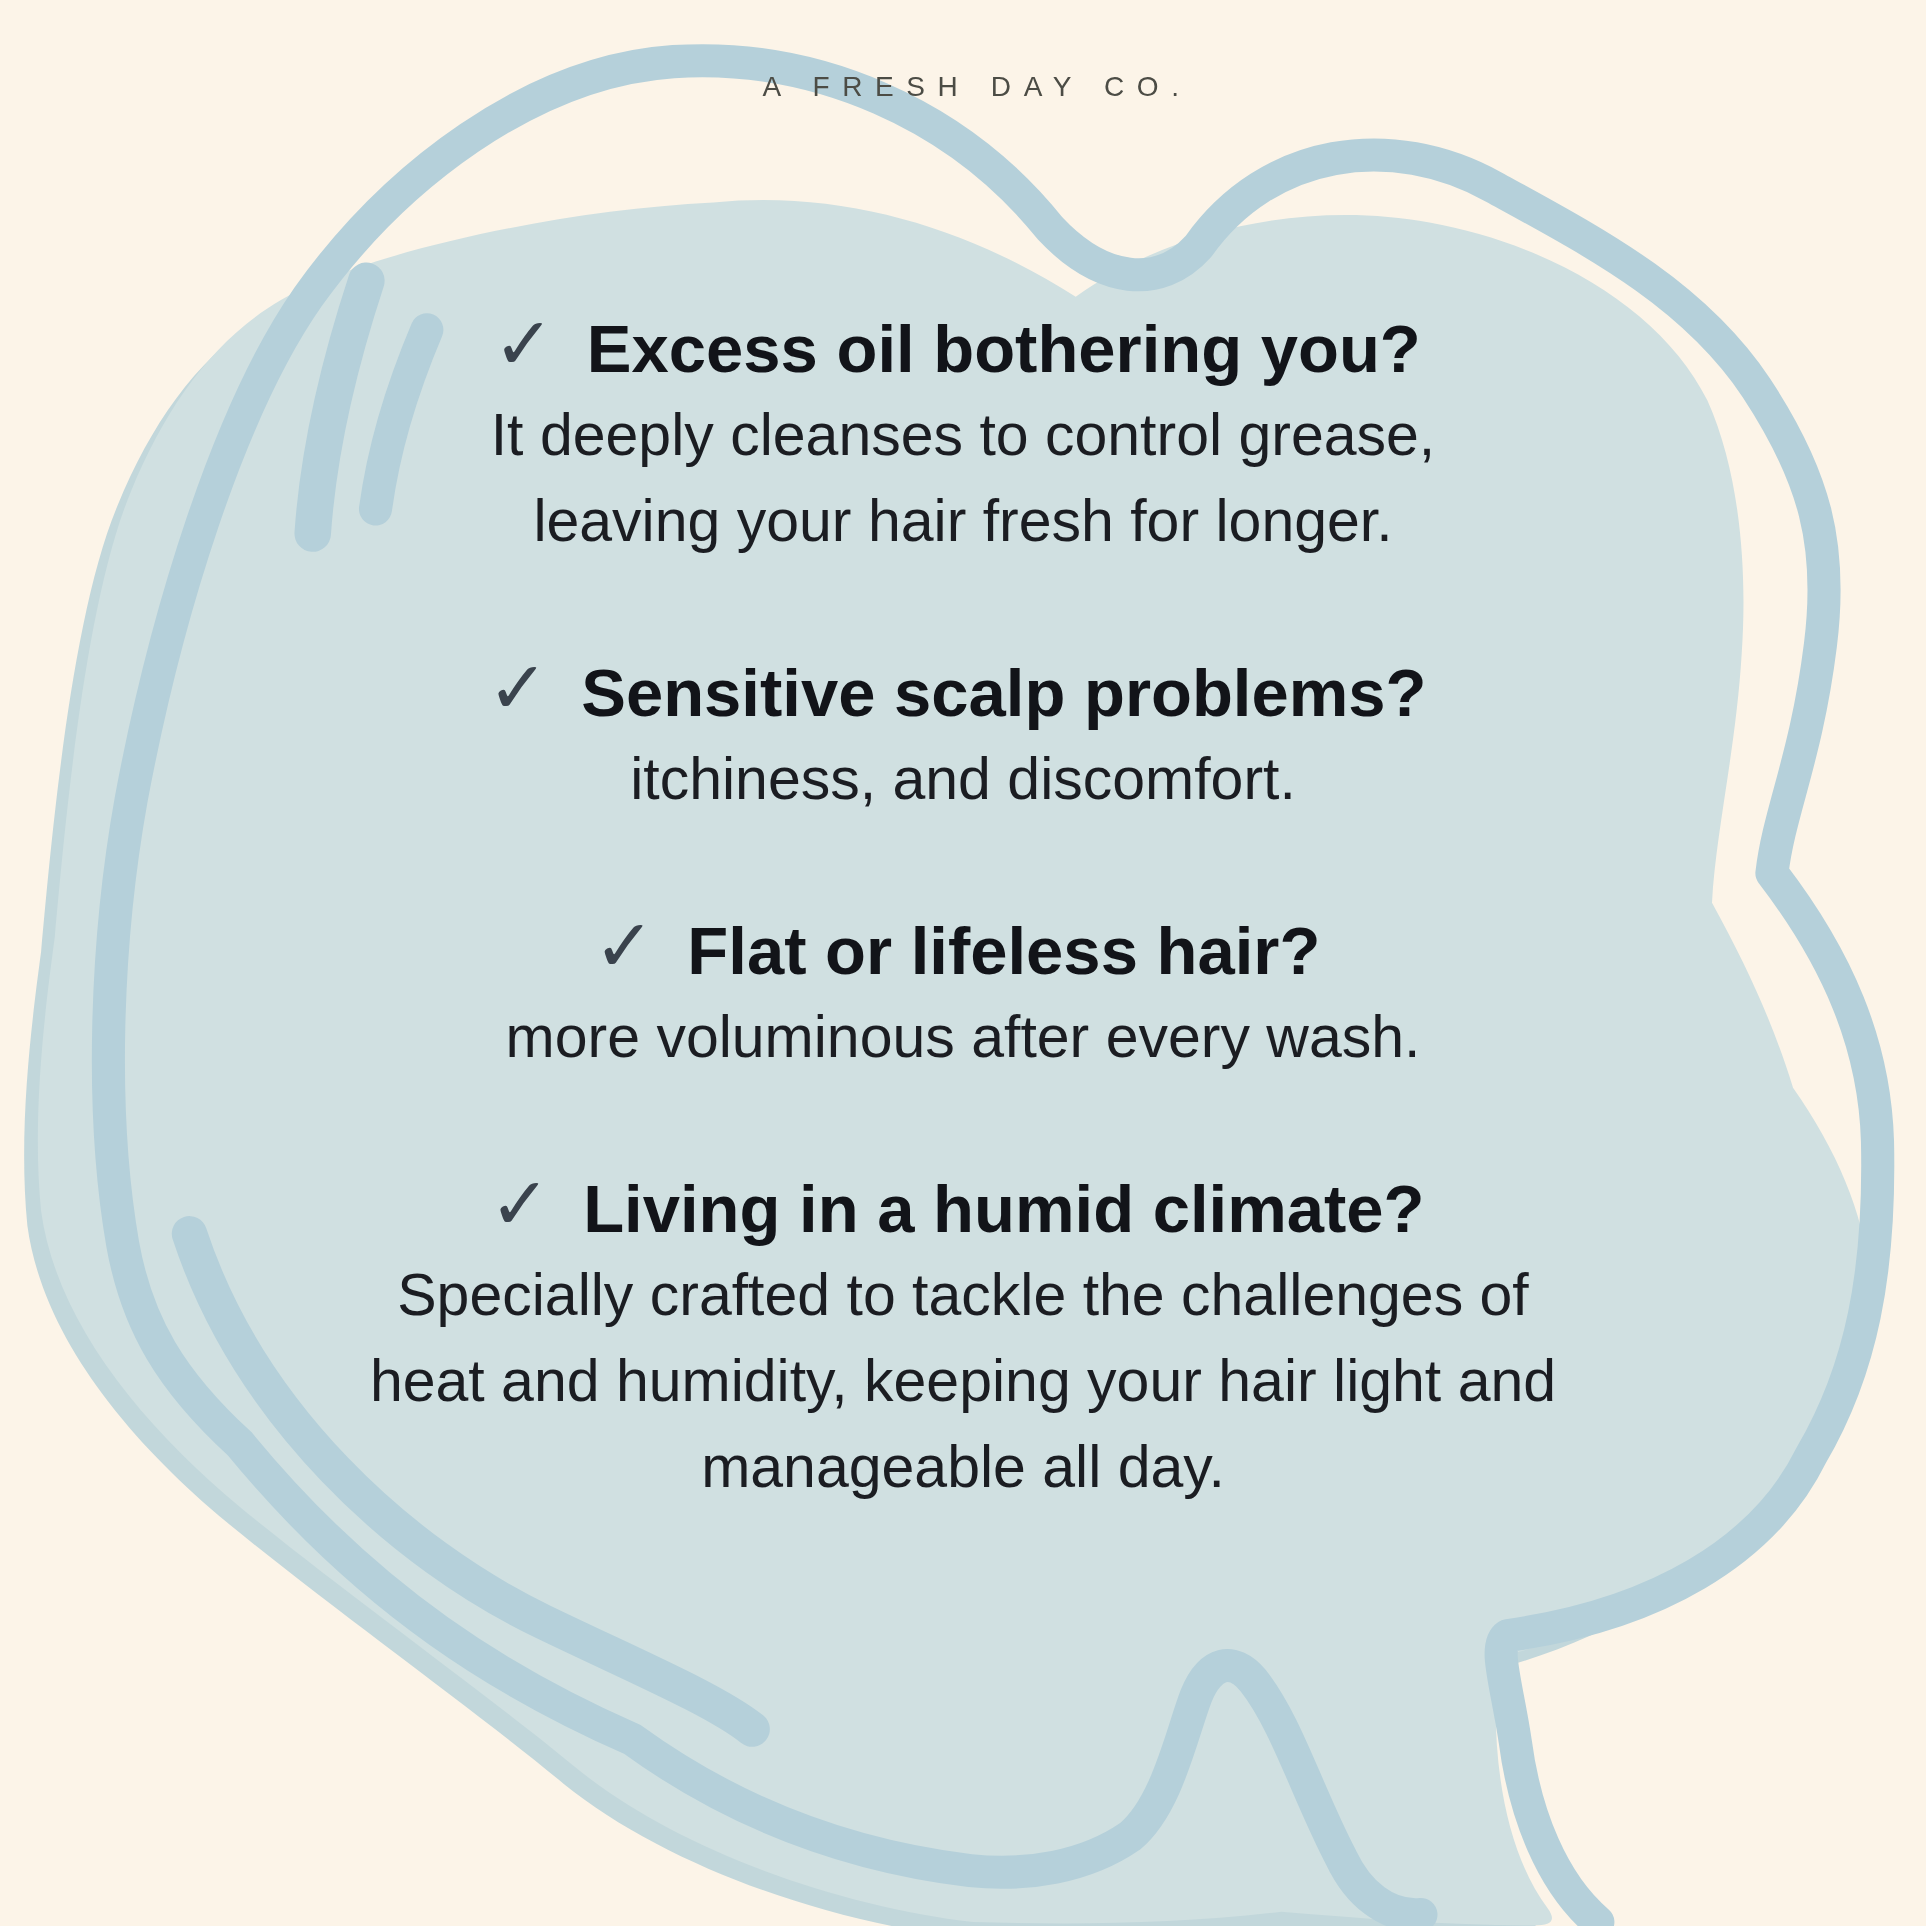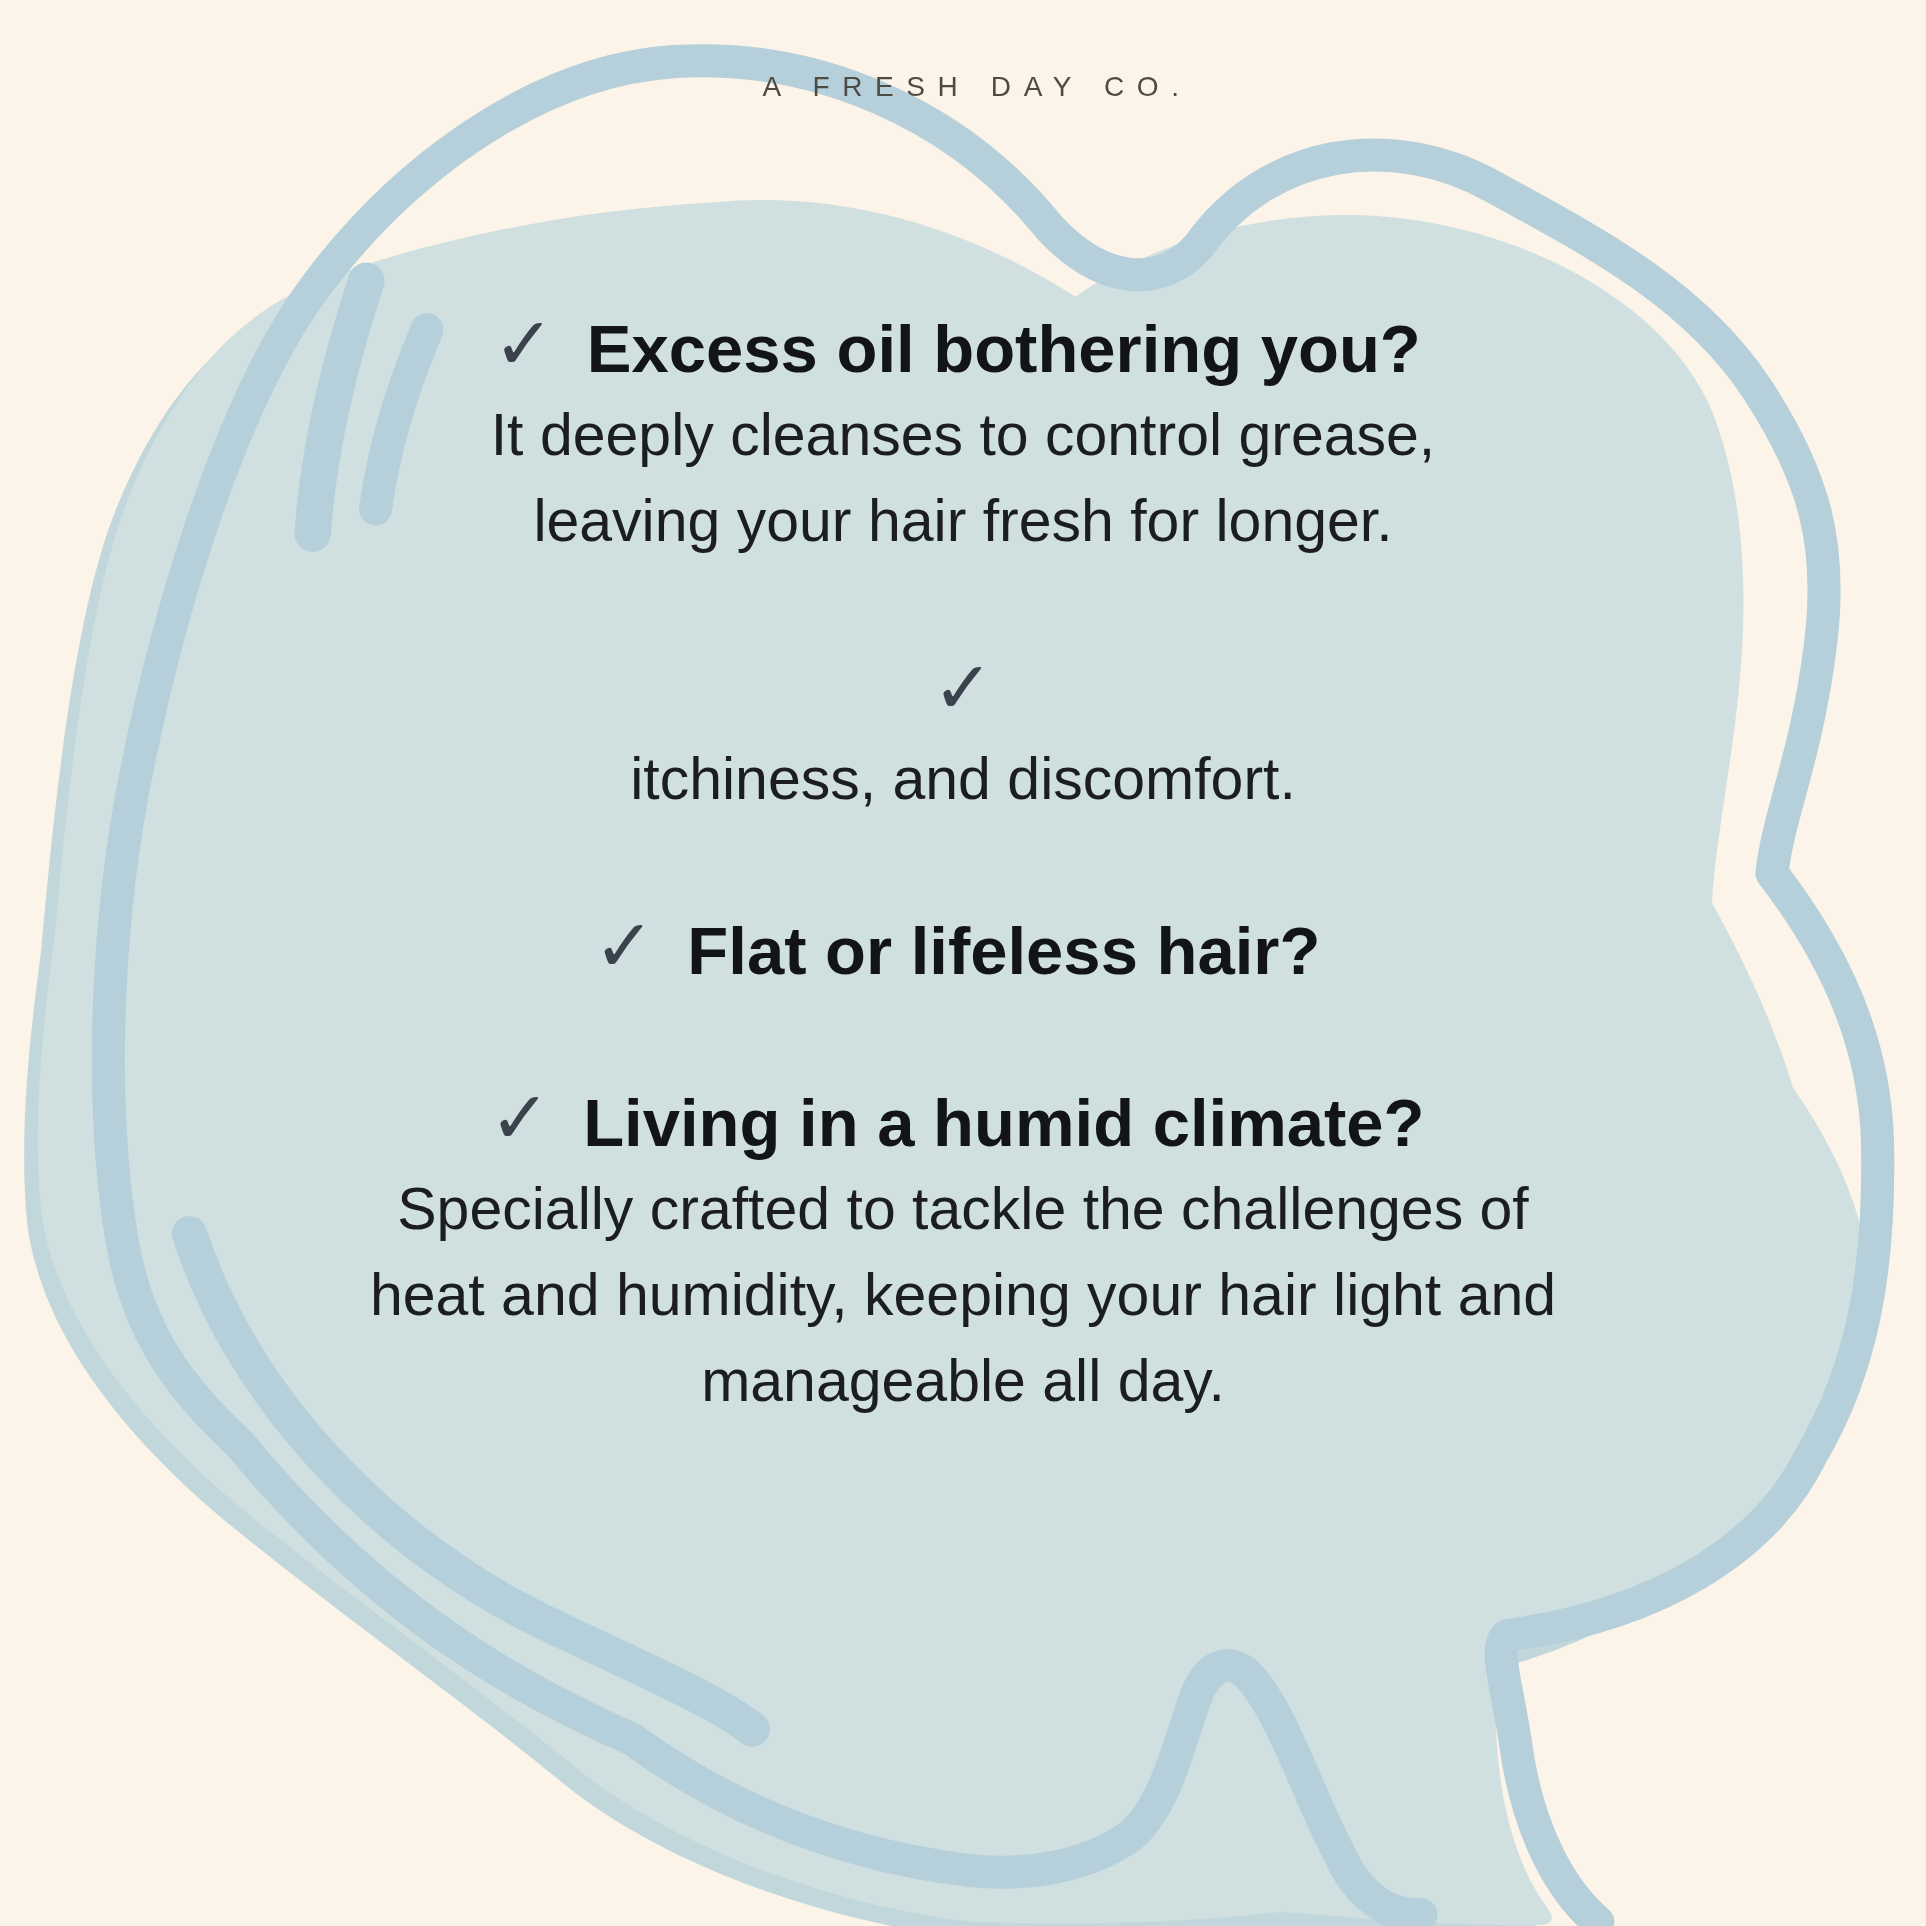--- a/index.html
+++ b/index.html
@@ -114,29 +114,31 @@
         <span class="check">✓</span>
         <h2 class="heading">Excess oil bothering you?</h2>
       </div>
       <div class="body-line">It deeply cleanses to control grease,</div>
       <div class="body-line">leaving your hair fresh for longer.</div>
     </section>
 
     <section class="section">
       <div class="h-row">
         <span class="check">✓</span>
+        <h2 class="heading">Sensitive scalp problems?</h2>
       </div>
       <div class="body-line">itchiness, and discomfort.</div>
     </section>
 
     <section class="section">
       <div class="h-row">
         <span class="check">✓</span>
         <h2 class="heading">Flat or lifeless hair?</h2>
       </div>
+      <div class="body-line">more voluminous after every wash.</div>
     </section>
 
     <section class="section">
       <div class="h-row">
         <span class="check">✓</span>
         <h2 class="heading">Living in a humid climate?</h2>
       </div>
       <div class="body-line">Specially crafted to tackle the challenges of</div>
       <div class="body-line">heat and humidity, keeping your hair light and</div>
       <div class="body-line">manageable all day.</div>

